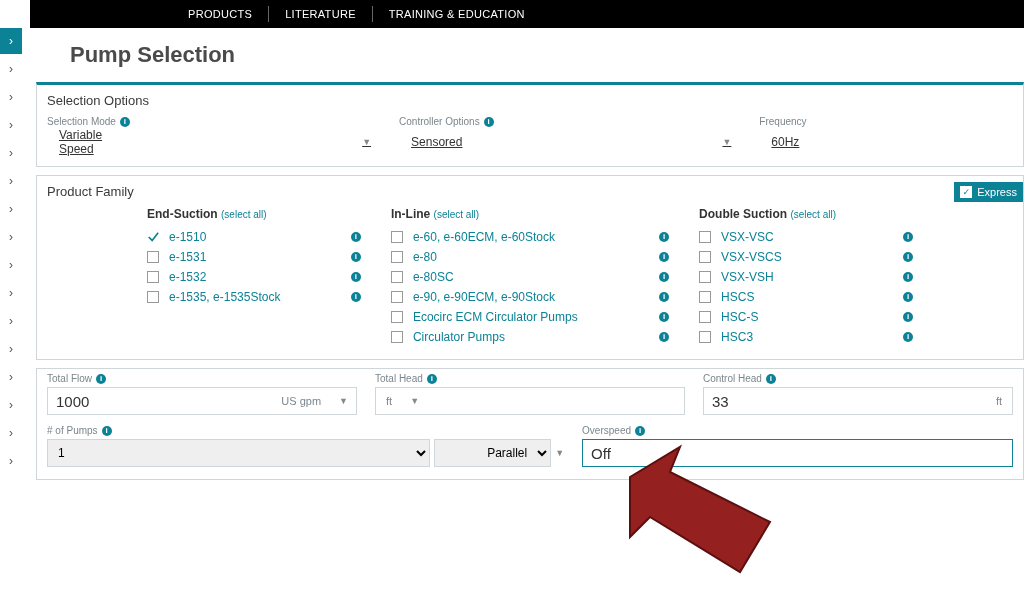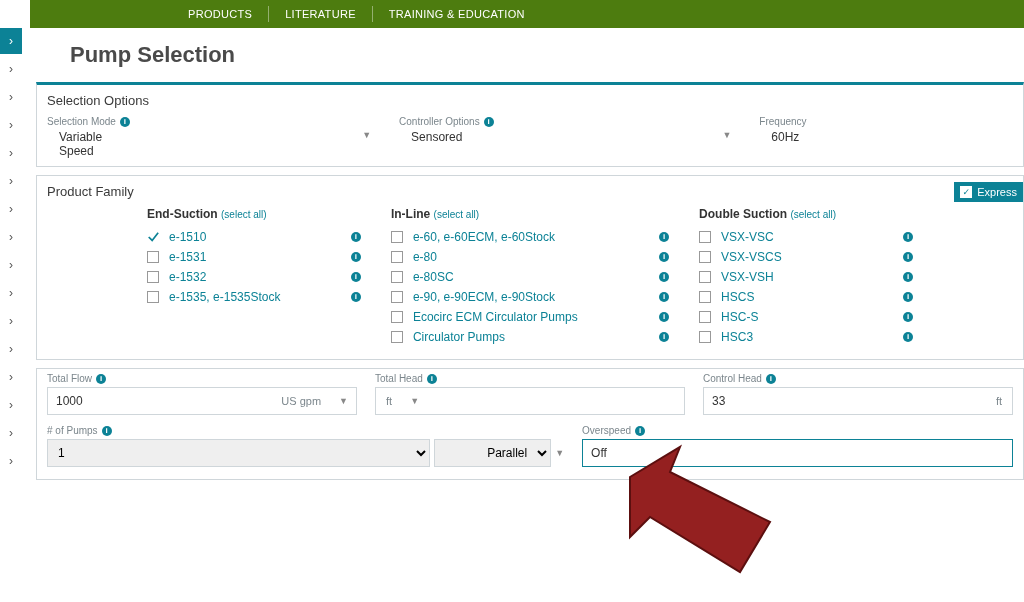--- a/index.html
+++ b/index.html
@@ -1,18 +1,18 @@
 <!DOCTYPE html>
 <html><head>
 <meta charset="utf-8">
 <style>
   * { box-sizing: border-box; margin: 0; padding: 0; }
   body { font-family: Arial, Helvetica, sans-serif; font-size: 12px; color: #333; background: #fff; width: 1024px; height: 602px; overflow: hidden; position: relative; }
 
-  .topbar { background: #4d7c0f; height: 28px; margin: 0 0 0 30px; display: flex; align-items: center; padding-left: 142px; }
+  .topbar { background: #000000; height: 28px; margin: 0 0 0 30px; display: flex; align-items: center; padding-left: 142px; }
   .topbar .navitem { color: #fff; font-size: 11px; font-weight: 500; padding: 0 16px; height: 16px; line-height: 16px; border-right: 1px solid rgba(255,255,255,0.4); cursor: pointer; letter-spacing: 0.3px; }
   .topbar .navitem:last-child { border-right: none; }
 
   .page-title { font-size: 22px; color: #4a4a4a; padding: 14px 0 10px 40px; font-weight: 700; }
 
   .left-rail { position: absolute; top: 28px; left: 0; width: 28px; }
   .rail-tab { height: 26px; width: 22px; display:flex; align-items:center; justify-content:center; margin-bottom: 2px; }
   .rail-tab.active { background: #0c8296; color:#fff; }
   .chev { font-size: 12px; color:#555; }
   .rail-tab.active .chev { color:#fff; }
@@ -20,21 +20,21 @@
   .content { margin-left: 30px; }
 
   .panel { border: 1px solid #cfd6da; margin: 4px 0 8px 6px; background: #fff; position: relative; }
   .panel-top-accent { border-top: 3px solid #0c8296; }
   .panel-header { font-size: 13px; color: #3a3a3a; padding: 8px 10px 4px 10px; font-weight: 500; }
   .panel-body { padding: 4px 10px 12px 10px; }
 
   .row3 { display: flex; gap: 20px; }
   .col { flex: 1; }
   .fld-label { font-size: 10px; color: #7b868c; margin-bottom: 3px; display: flex; align-items: center; gap: 4px; }
-  .dd { border: 1px solid #cfd6da; height: 24px; padding: 0 8px; display: flex; justify-content: space-between; font-size: 12px; color:#333; }
+  .dd { border: 1px solid #cfd6da; height: 24px; padding: 0 8px; display: flex; align-items: center; justify-content: space-between; font-size: 12px; color:#333;text-decoration:underline; }
   .dd .tri { font-size: 9px; color:#888; }
   .dd.noborder { border:none; padding-left: 12px; justify-content: flex-start; gap: 260px;}
   .dd.noborder .tri { margin-left: auto; }
 
   .info-icon { width: 10px; height: 10px; border-radius: 50%; background:#0c8296; color:#fff; font-size:8px; line-height:10px; text-align:center; display:inline-block; font-weight:bold; }
 
   .pf-cols { display:flex; gap: 30px; padding: 0 100px 0 100px; }
   .pf-col { flex:1; }
   .pf-col-title { font-size: 12px; font-weight: 600; color:#333; margin-bottom: 6px; }
   .pf-col-title .sel-all { font-weight:400; color:#0c8296; font-size:10px; cursor:pointer; }
@@ -45,21 +45,21 @@
   .pf-label { color:#0c8296; font-size:12px; flex:1; cursor:pointer; }
   .pf-info { margin-left: 6px; }
 
   .express-btn { position:absolute; top:6px; right:0; background:#0c8296; color:#fff; font-size:11px; padding:4px 6px 4px 6px; display:flex; align-items:center; gap:5px; }
   .express-btn .tick-box { width:12px; height:12px; border:1px solid #fff; display:flex; align-items:center; justify-content:center; font-size:9px; background:#fff; color:#0c8296; }
 
   .dp-row1 { display:flex; gap:18px; margin-bottom:10px; }
   .dp-row2 { display:flex; gap:18px; }
   .dp-field { flex:1; }
   .input-group { display:flex; align-items:stretch; border:1px solid #cfd6da; height:28px; margin-top:2px; }
-  .input-group input { border:none; outline:none; padding:0 8px; font-size:12px; flex:1; background:transparent; color:#333; }
+  .input-group input { border:none; outline:none; padding:0 8px; font-size:15px; flex:1; background:transparent; color:#333; }
   .input-group .unit { padding:0 10px; color:#7b868c; font-size:11px; display:flex; align-items:center; }
   .input-group .caret { padding:0 8px; color:#888; font-size:9px; display:flex; align-items:center; }
   .input-group.blue { border-color:#0c8296; }
   .dp-select { display:flex; align-items:center; gap:4px; }
   .dp-select select { border:1px solid #cfd6da; height:28px; flex:1; padding:0 6px; font-size:12px; outline:none; }
 
   
   .arrow-anno { position:absolute; left: 570px; top: 432px; pointer-events:none; }
   .arrow-anno svg { width: 230px; height: 160px; }
 

